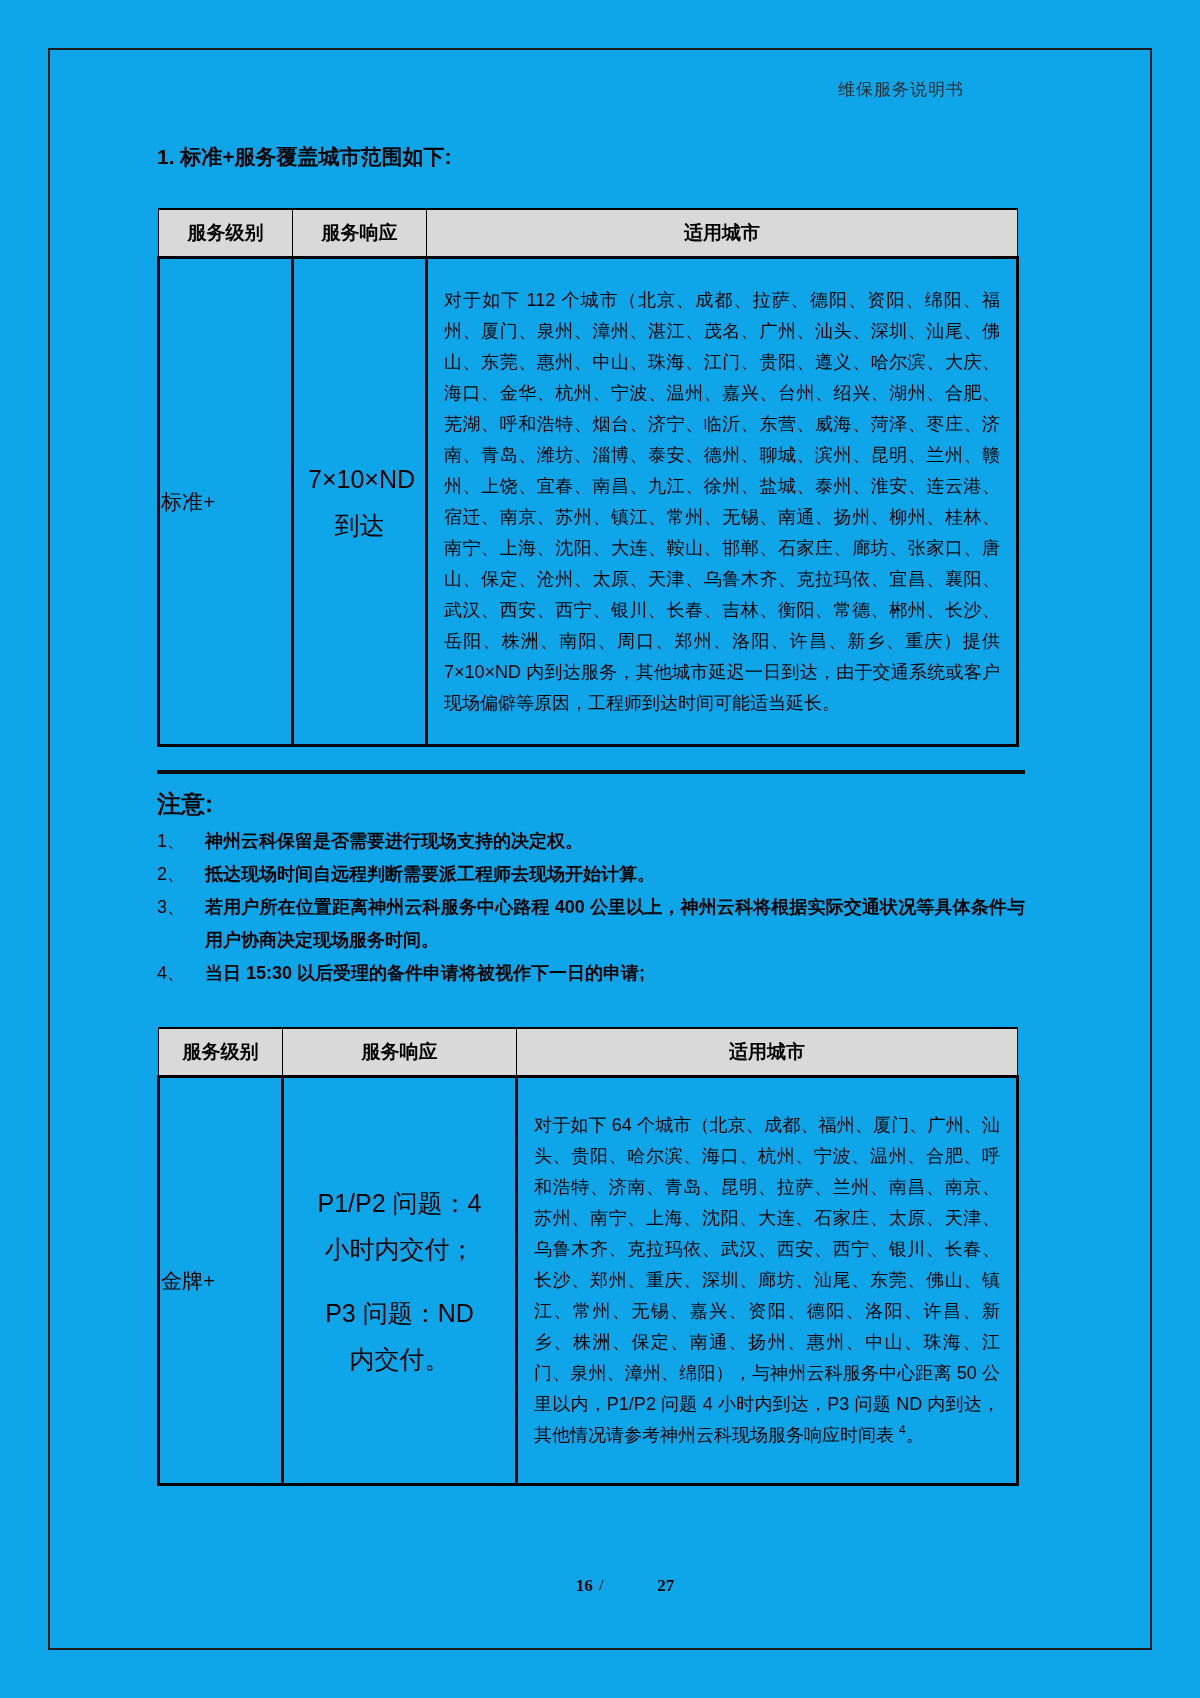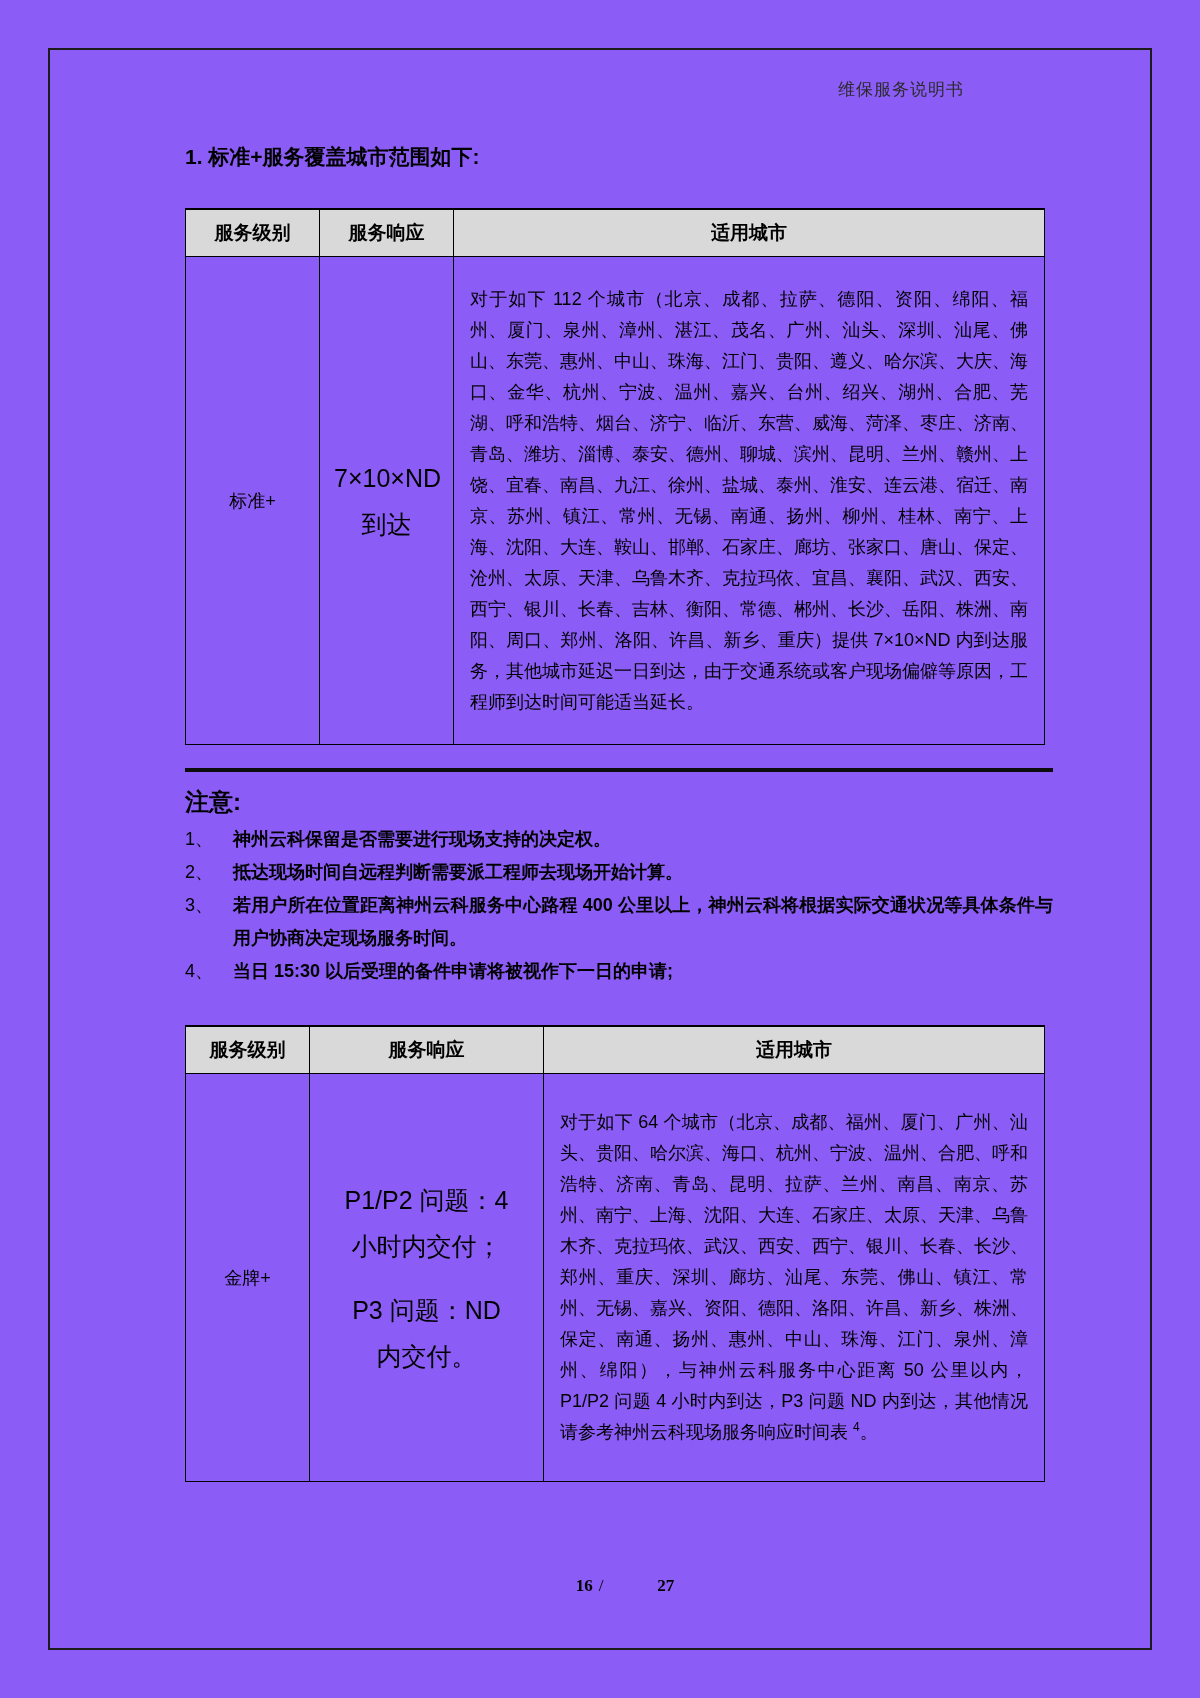--- a/index.html
+++ b/index.html
@@ -1,60 +1,60 @@
 <!DOCTYPE html>
 <html><head>
 <meta charset="utf-8">
 <style>
   html,body{margin:0;padding:0;background:#ffffff;}
   .page{
     position:relative;
     width:1200px;height:1698px;
-    background:#8b5cf6;
+    background:#0ea5e9;
     font-family:"Liberation Sans",sans-serif;
     color:#000;
     overflow:hidden;
   }
   .frame{
     position:absolute;left:48px;top:48px;right:48px;bottom:48px;
     border:2px solid #1c1c1c;
     pointer-events:none;
   }
   .header-right{
     position:absolute;top:78px;right:236px;
     font-family:"Liberation Serif",serif;
     font-size:17px;color:#2b2b2b;letter-spacing:1px;
   }
   .content{
-    position:absolute;left:185px;top:135px;width:868px;
+    position:absolute;left:157px;top:135px;width:868px;
   }
   .sec{
     font-size:21px;font-weight:bold;line-height:28px;
     margin:8px 0 0 0;color:#000;
   }
   table.t{
     border-collapse:collapse;table-layout:fixed;
     width:856px;margin-top:37px;
     border:1px solid #000;border-top:2px solid #000;
   }
   table.t th{
     background:#d9d9d9;border:1px solid #000;
     font-size:19px;font-weight:bold;text-align:center;
     height:46px;padding:0;
   }
-  table.t td{border:1px solid #000000;vertical-align:middle;}
+  table.t td{border:3px solid #000000;vertical-align:middle;}
   .t1 th:nth-child(1){width:133px}
   .t1 th:nth-child(2){width:133px}
   .t1 th:nth-child(3){width:590px}
   .t2 th:nth-child(1){width:123px}
   .t2 th:nth-child(2){width:233px}
   .t2 th:nth-child(3){width:500px}
   .t1 tbody tr{height:488px}
   .t2 tbody tr{height:408px}
-  td.level{font-size:18px;text-align:center;}
+  td.level{font-size:21px;text-align:left;}
   td.resp{font-size:25px;text-align:center;line-height:46px;padding:0 14px;}
   td.resp p{margin:18px;line-height:46px;text-align:center;}
   td.resp p + p{margin-top:5px;}
   td.cities{
     font-size:18px;line-height:31px;
     text-align:justify;text-justify:inter-ideograph;
     padding:24px 16px;vertical-align:middle;
   }
   td.cities sup{font-size:12px;vertical-align:super;line-height:0;}
   .rule{width:868px;height:4px;background:#0d0d0d;margin-top:23px;}

